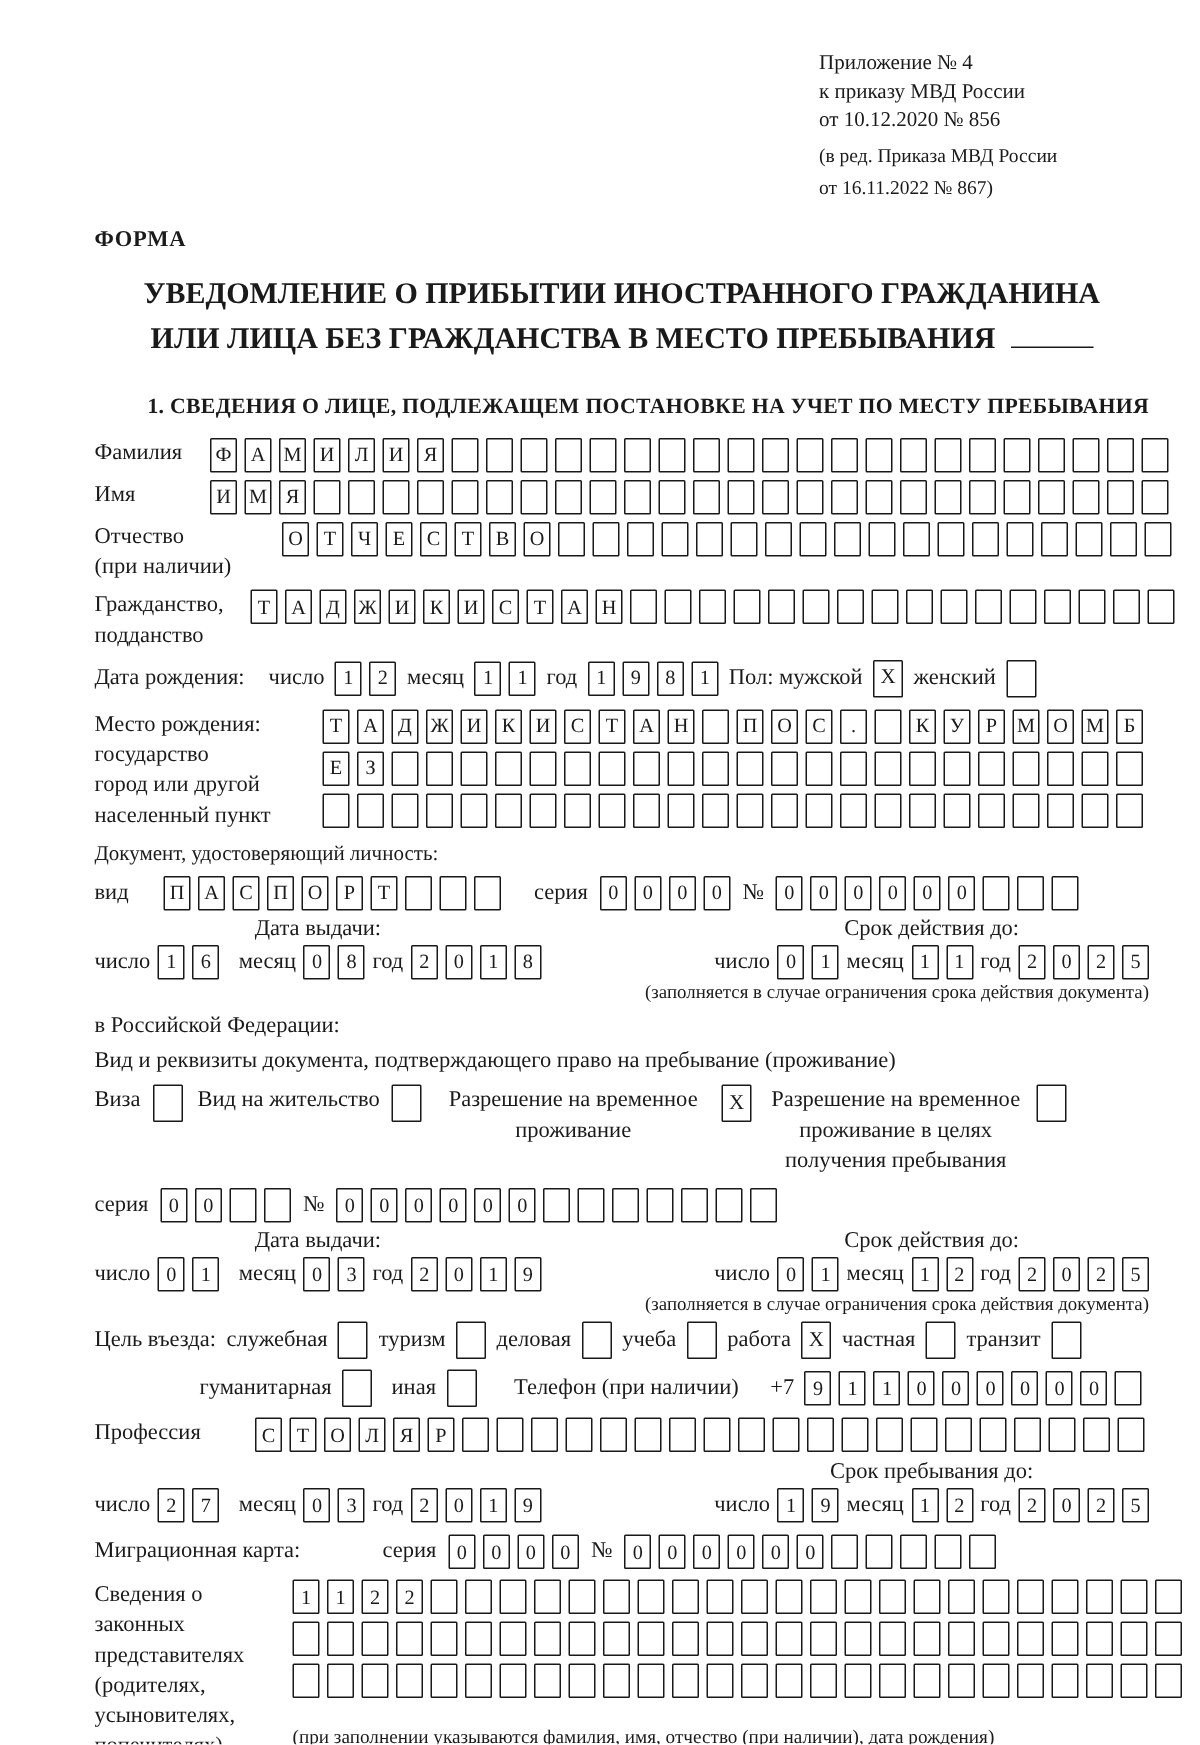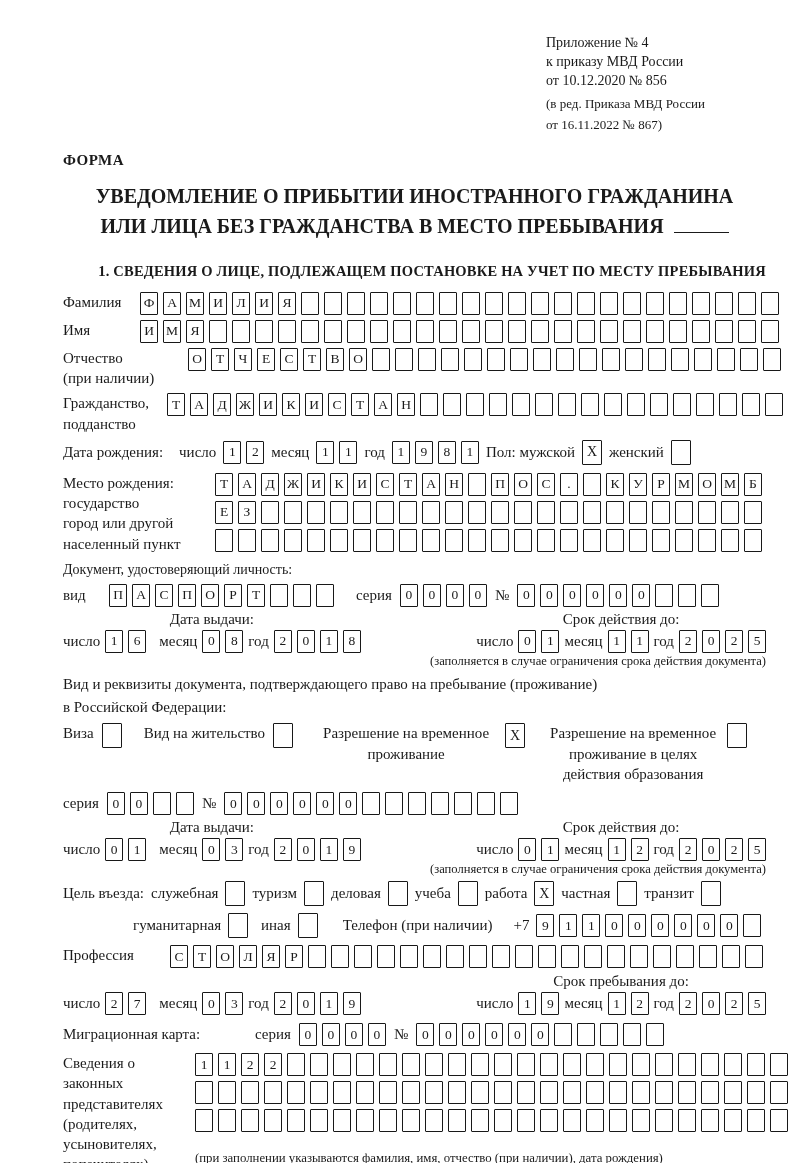--- a/index.html
+++ b/index.html
@@ -389,44 +389,44 @@
             <span class="cell">2</span>
             <span class="cell">0</span>
             <span class="cell">2</span>
             <span class="cell">5</span>
           </span>
       </div>
     </div>
   </div>
   <div class="note">(заполняется в случае ограничения срока действия документа)</div>
 
+  <div class="intro">в Российской Федерации:</div>
   <div class="intro">Вид и реквизиты документа, подтверждающего право на пребывание (проживание)</div>
-  <div class="intro">в Российской Федерации:</div>
-
-  <div class="opt-row" style="gap:22px">
+
+  <div class="opt-row" style="gap:10px">
     <div class="opt">
       <span class="txt">Виза</span>
       <span class="cbox"></span>
     </div>
     <div class="opt">
       <span class="txt">Вид на жительство</span>
       <span class="cbox"></span>
     </div>
     <div class="opt">
       <span class="txt c" style="width:182px">
         <span>Разрешение на временное</span><br>
         <span>проживание</span>
       </span>
       <span class="cbox">X</span>
     </div>
     <div class="opt">
       <span class="txt c" style="width:172px">
         <span>Разрешение на временное</span><br>
         <span>проживание в целях</span><br>
-        <span>действия образования</span>
+        <span>получения пребывания</span>
       </span>
       <span class="cbox"></span>
     </div>
   </div>
 
   <div class="inline" style="gap:8px;margin-top:2px">
     <span>серия</span>
     <span class="cells">
         <span class="cell">0</span>
         <span class="cell">0</span>

